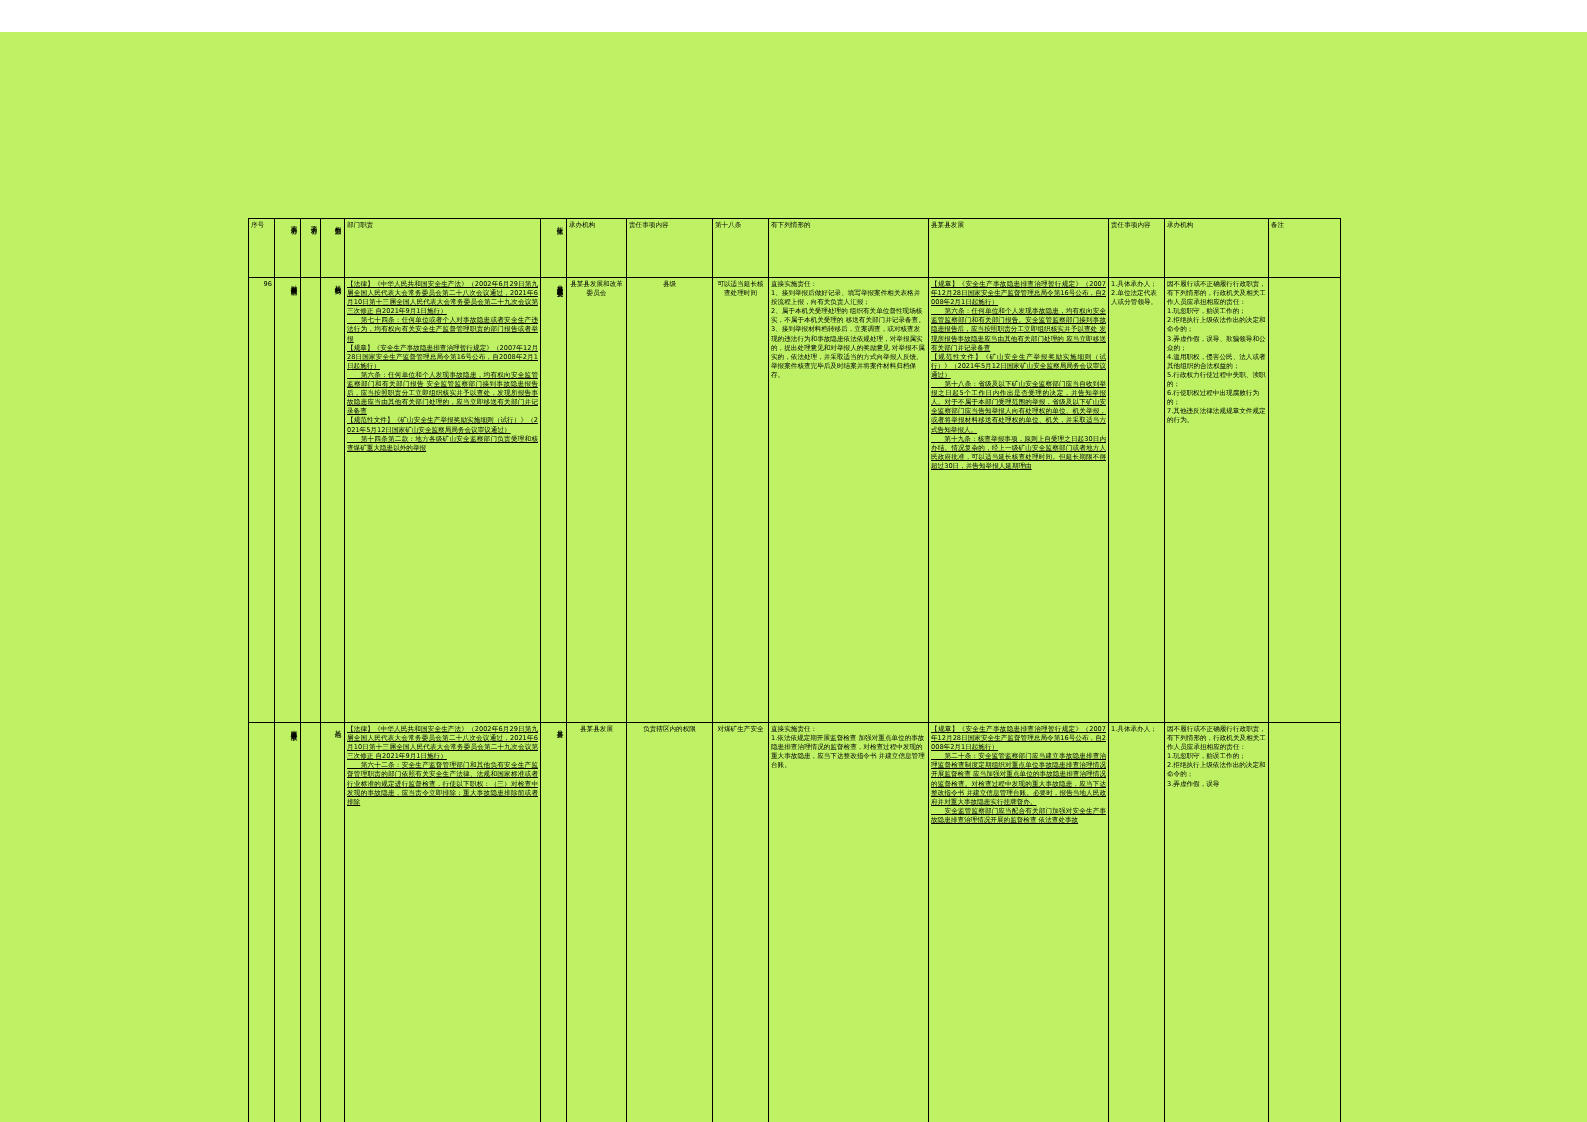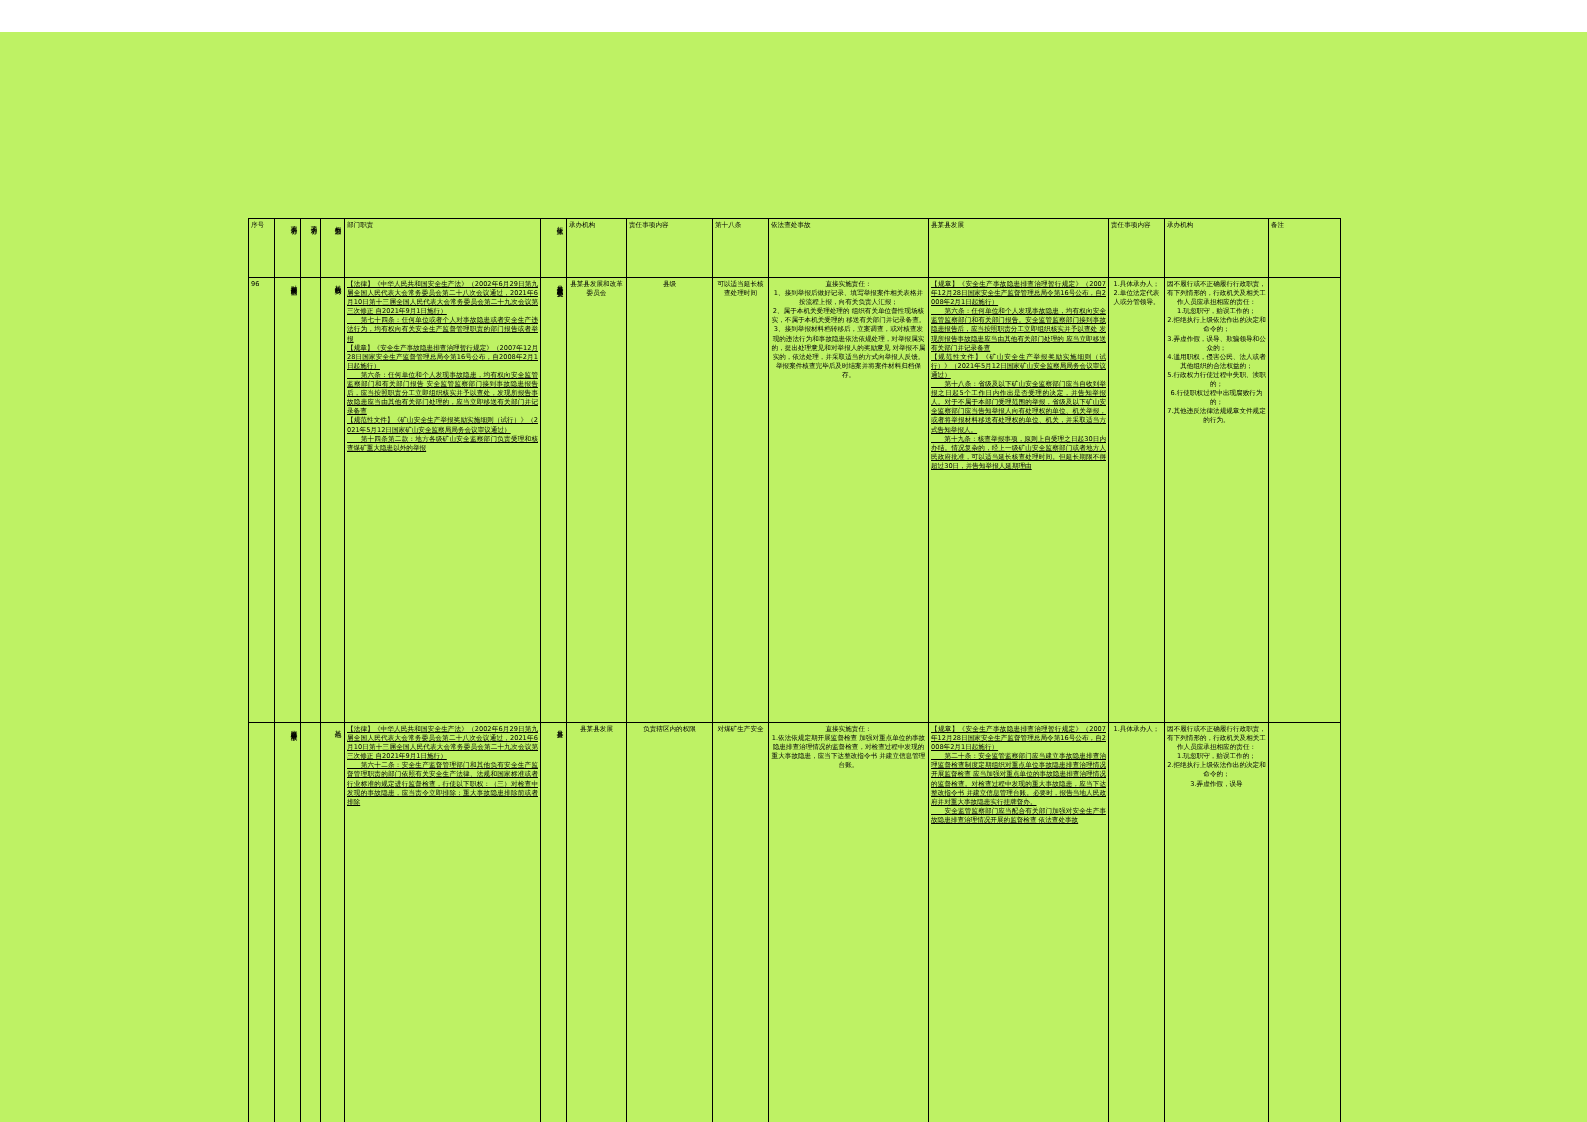--- a/index.html
+++ b/index.html
@@ -60,37 +60,37 @@
   td.vert {
     font-size: 7.2px;
     padding-top: 6px;
   }
   .cellbox {
     display: block;
     white-space: pre-wrap;
     word-break: break-all;
   }
   td.num {
-    text-align: left;
+    text-align: right;
     vertical-align: middle;
     font-size: 7.6px;
   }
   td.center-mid {
     text-align: center;
     vertical-align: middle;
     font-size: 7.2px;
   }
   td.topleft {
     vertical-align: top;
     text-align: justify;
     text-decoration: underline;
   }
   td.midleft {
     vertical-align: middle;
-    text-align: center;
+    text-align: left;
   }
   .row1 td { height: 440px; }
   .row2 td { height: 430px; }
   
   col.c0 { width: 26px; }
   col.c1 { width: 26px; }
   col.c2 { width: 20px; }
   col.c3 { width: 24px; }
   col.c4 { width: 196px; }
   col.c5 { width: 26px; }
@@ -128,21 +128,21 @@
       <tr>
         <th>序号</th>
         <th class="vert">事项名称</th>
         <th class="vert">子项名称</th>
         <th class="vert">权力类型</th>
         <th>部门职责</th>
         <th class="vert">行使主体</th>
         <th>承办机构</th>
         <th>责任事项内容</th>
         <th>第十八条</th>
-        <th>依法查处事故</th>
+        <th>有下列情形的</th>
         <th>县某县发展</th>
         <th>责任事项内容</th>
         <th>承办机构</th>
         <th>备注</th>
       </tr>
     </thead>
     <tbody>
       <tr class="row1">
         <td class="num">96</td>
         <td class="vert">对举报案件的核查</td>

